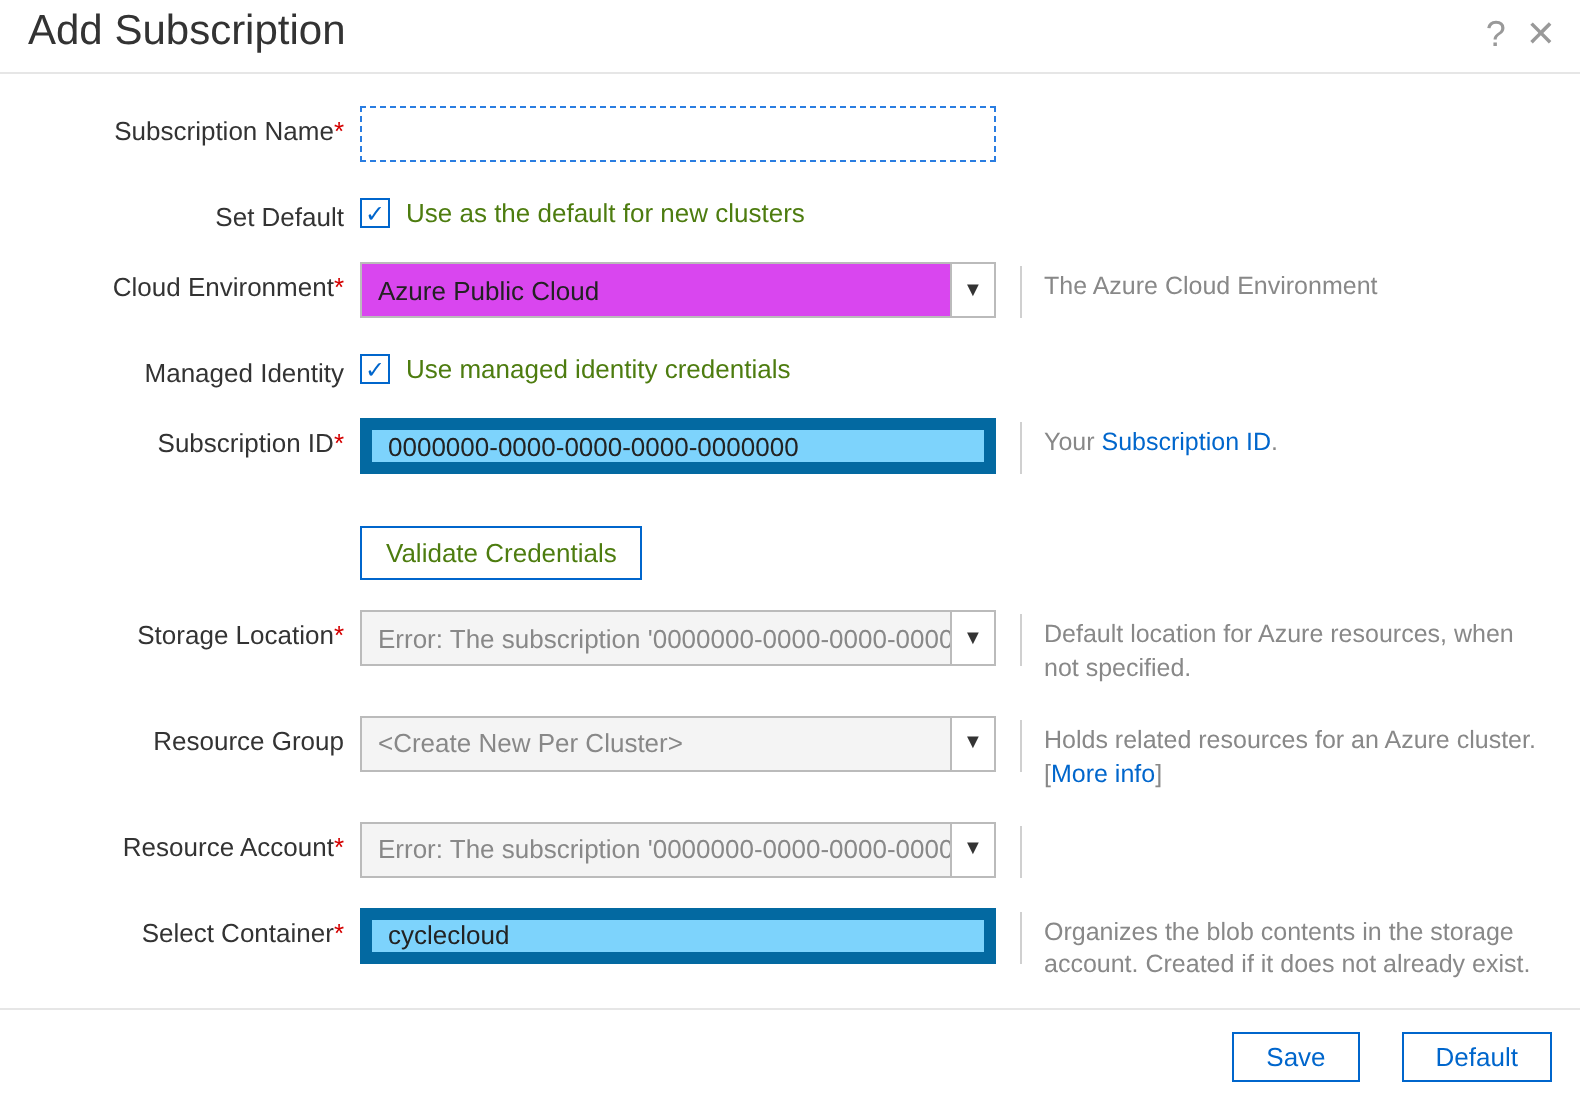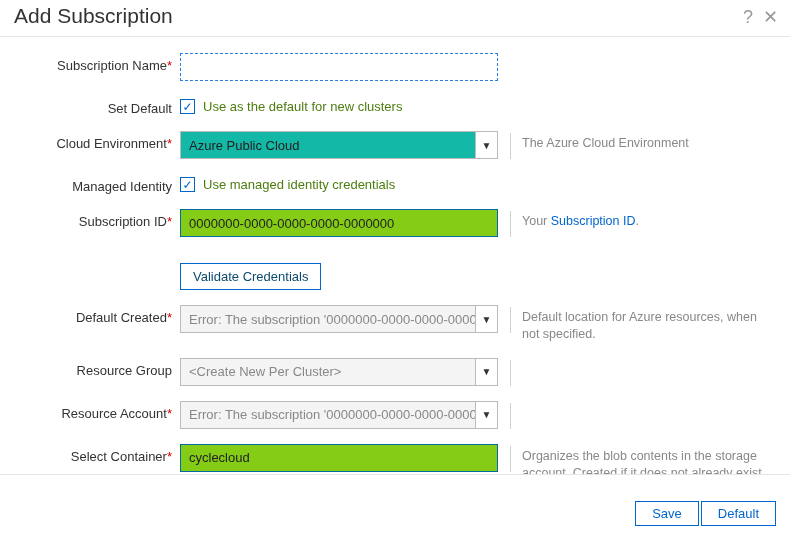--- a/index.html
+++ b/index.html
@@ -87,38 +87,38 @@
     line-height: 1.35;
     padding-top: 4px;
     padding-right: 6px;
   }
   .help-col .link { color: #0066cc; }
 
   
   .text-input {
     width: 100%;
     height: 28px;
-    border: 1px solid #0369a1;
+    border: 6px solid #0369a1;
     padding: 0 8px;
     font-family: inherit;
     font-size: 13px;
     color: #222;
-    background: #84cc16;
+    background: #7dd3fc;
   }
   .text-input.dashed {
     border: 1px dashed #2a7de1;
     background: #fff;
   }
   .select {
     width: 100%;
     height: 28px;
     border: 1px solid #bbb;
     display: flex;
     align-items: stretch;
-    background: #14b8a6;
+    background: #d946ef;
   }
   .select.disabled { background: #f4f4f4; }
   .select .sel-text {
     flex: 1;
     padding: 0 8px;
     font-size: 13px;
     color: #222;
     display: flex;
     align-items: center;
     overflow: hidden;
@@ -150,34 +150,34 @@
     justify-content: center;
     color: #0066cc;
     font-size: 12px;
     line-height: 1;
     background: #fff;
   }
   .chk-label { color: #4d7c0f; font-size: 13px; }
 
   .btn-outline {
     border: 1px solid #0066cc;
-    color: #0c4a6e;
+    color: #4d7c0f;
     background: #fff;
     padding: 5px 12px;
     font-family: inherit;
     font-size: 13px;
     cursor: pointer;
   }
 
   .dialog-footer {
     border-top: 1px solid #e6e6e6;
-    padding: 26px 14px;
+    padding: 11px 14px;
     display: flex;
     justify-content: flex-end;
-    gap: 2px;
+    gap: 21px;
   }
   .footer-btn {
     border: 1px solid #0066cc;
     background: #fff;
     color: #0066cc;
     padding: 4px 16px;
     font-family: inherit;
     font-size: 13px;
     cursor: pointer;
   }
@@ -262,41 +262,44 @@
       <div class="label-col"></div>
       <div class="input-col">
         <button class="btn-outline">Validate Credentials</button>
       </div>
       <div class="sep-col"></div>
       <div class="help-col"></div>
     </div>
 
     <div class="row">
       <div class="label-col">
-        <span>Default Created</span><span class="req">*</span>
+        <span>Storage Location</span><span class="req">*</span>
       </div>
       <div class="input-col">
         <div class="select disabled">
           <div class="sel-text">Error: The subscription '0000000-0000-0000-0000-0</div>
           <div class="sel-btn">▼</div>
         </div>
       </div>
       <div class="sep-col on"></div>
       <div class="help-col">Default location for Azure resources, when not specified.</div>
     </div>
 
     <div class="row">
       <div class="label-col">Resource Group</div>
       <div class="input-col">
         <div class="select disabled">
           <div class="sel-text">&lt;Create New Per Cluster&gt;</div>
           <div class="sel-btn">▼</div>
         </div>
       </div>
       <div class="sep-col on"></div>
+      <div class="help-col">
+        <span>Holds related resources for an Azure cluster. [</span><span class="link">More info</span><span>]</span>
+      </div>
     </div>
 
     <div class="row">
       <div class="label-col">
         <span>Resource Account</span><span class="req">*</span>
       </div>
       <div class="input-col">
         <div class="select disabled">
           <div class="sel-text">Error: The subscription '0000000-0000-0000-0000-0</div>
           <div class="sel-btn">▼</div>

